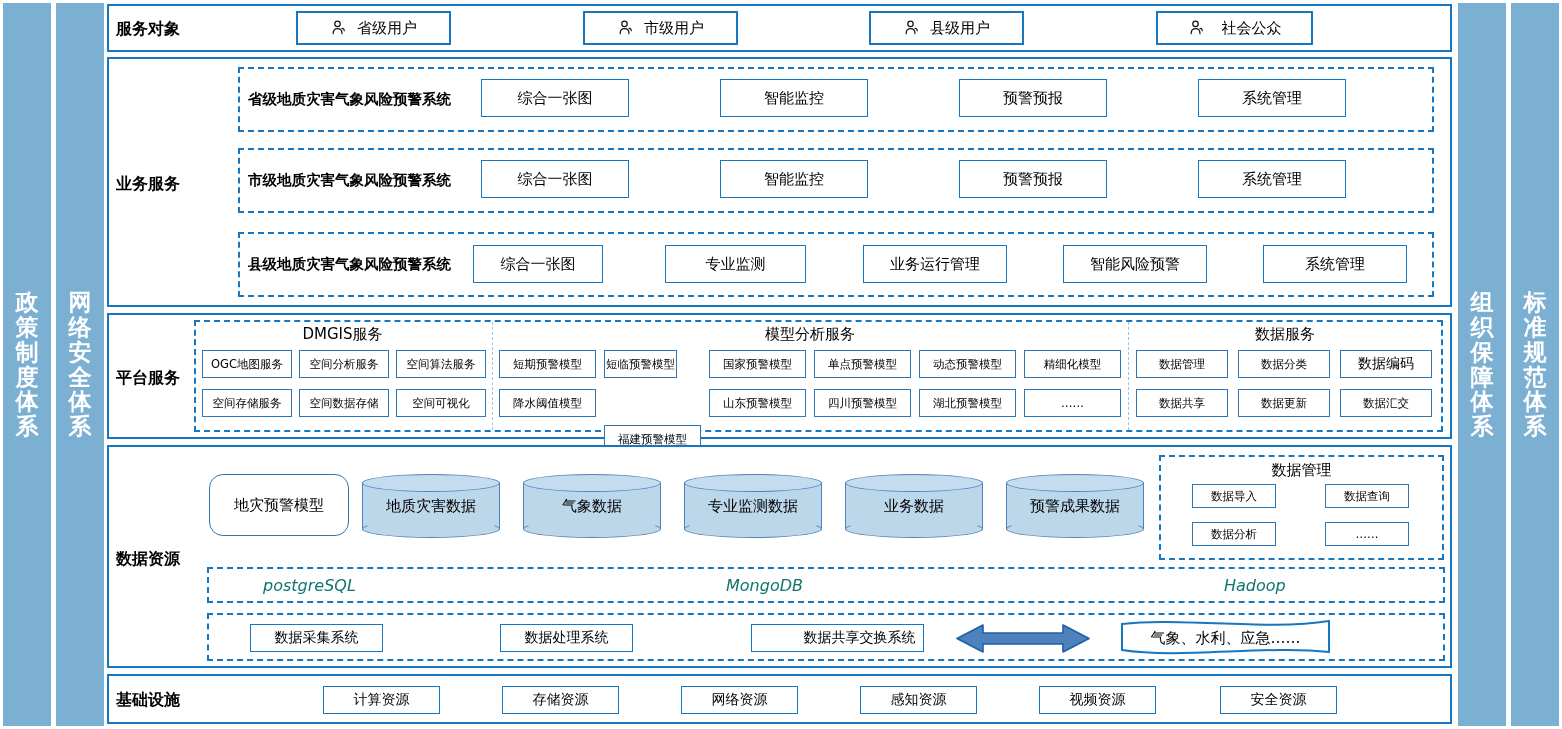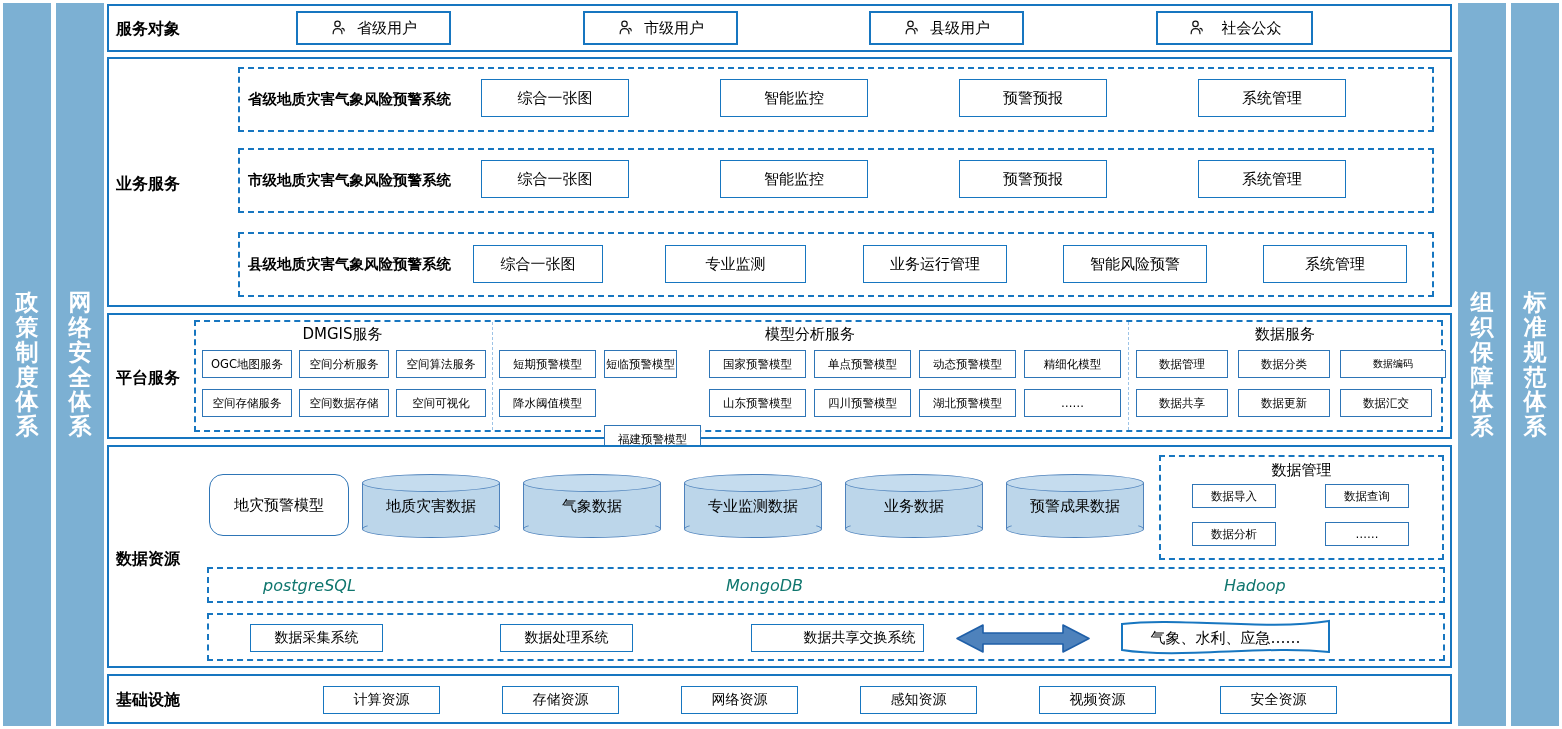--- a/index.html
+++ b/index.html
@@ -226,21 +226,21 @@
   <div class="box thin" style="left:499px;top:389px;width:97px;height:28px;font-size:11.5px;">降水阈值模型</div>
   <div class="box thin" style="left:604px;top:389px;width:97px;height:28px;font-size:11.5px;margin-top:36px;">福建预警模型</div>
   <div class="box thin" style="left:709px;top:389px;width:97px;height:28px;font-size:11.5px;">山东预警模型</div>
   <div class="box thin" style="left:814px;top:389px;width:97px;height:28px;font-size:11.5px;">四川预警模型</div>
   <div class="box thin" style="left:919px;top:389px;width:97px;height:28px;font-size:11.5px;">湖北预警模型</div>
   <div class="box thin" style="left:1024px;top:389px;width:97px;height:28px;font-size:11.5px;">……</div>
 
   <div class="grouptitle" style="left:1135px;top:325px;width:300px;">数据服务</div>
   <div class="box thin" style="left:1136px;top:350px;width:92px;height:28px;font-size:11.5px;">数据管理</div>
   <div class="box thin" style="left:1238px;top:350px;width:92px;height:28px;font-size:11.5px;">数据分类</div>
-  <div class="box thin" style="left:1340px;top:350px;width:106px;height:28px;font-size:10px;">数据编码</div>
+  <div class="box thin" style="left:1340px;top:350px;width:92px;height:28px;font-size:14px;">数据编码</div>
   <div class="box thin" style="left:1136px;top:389px;width:92px;height:28px;font-size:11.5px;">数据共享</div>
   <div class="box thin" style="left:1238px;top:389px;width:92px;height:28px;font-size:11.5px;">数据更新</div>
   <div class="box thin" style="left:1340px;top:389px;width:92px;height:28px;font-size:11.5px;">数据汇交</div>
 
   <div class="frame" style="left:107px;top:445px;width:1345px;height:223px;"></div>
   <div class="rowlabel" style="left:116px;top:549px;">数据资源</div>
 
   <div class="roundbox" style="left:209px;top:474px;width:140px;height:62px;">地灾预警模型</div>
 
   <div class="cyl" style="left:362px;top:474px;width:138px;height:64px;">

